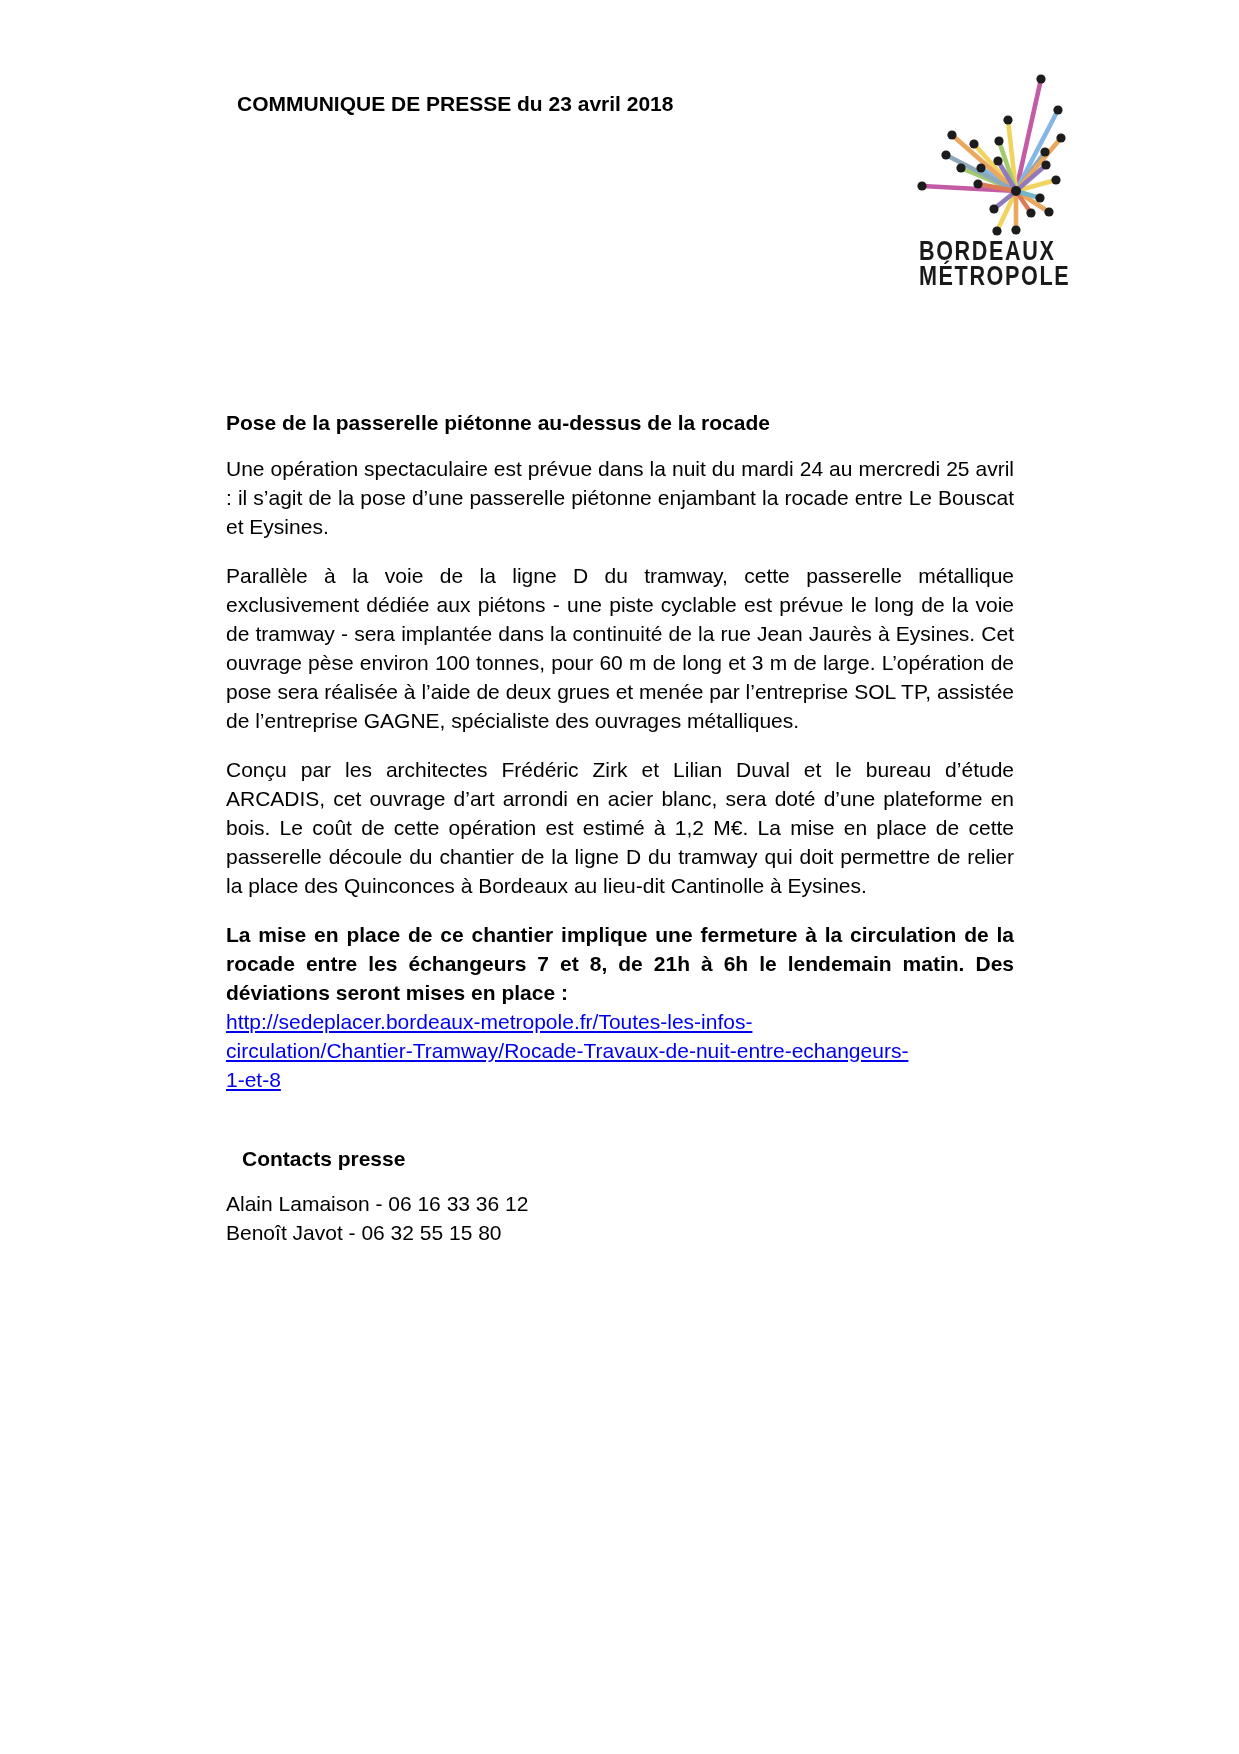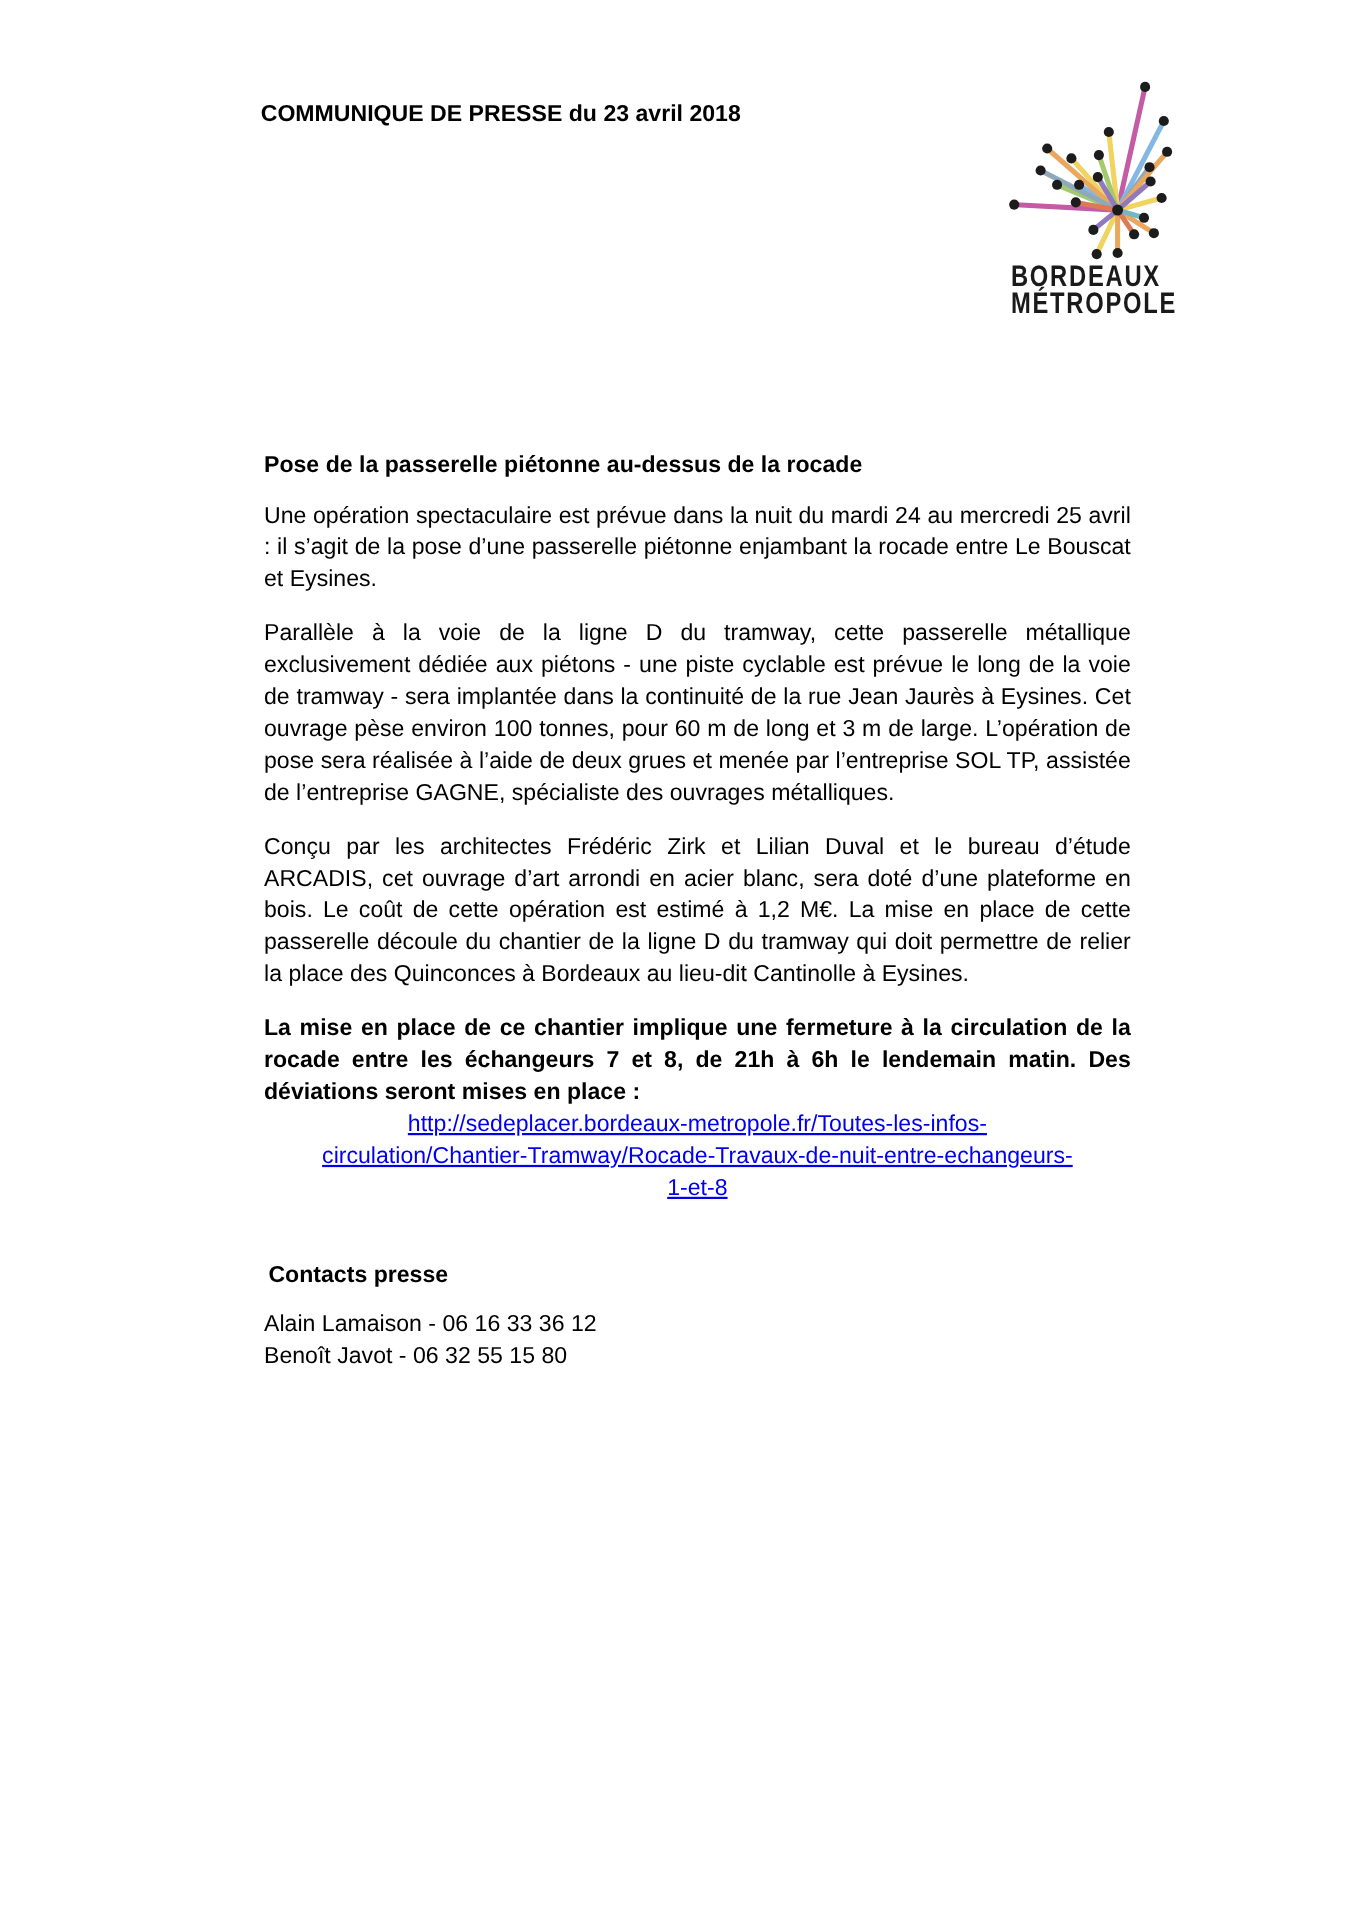--- a/index.html
+++ b/index.html
@@ -36,21 +36,21 @@
     font-size: 27px;
     line-height: 25px;
     letter-spacing: 2px;
     color: #1a1a1a;
     transform: scaleX(0.8);
     transform-origin: left top;
     white-space: nowrap;
   }
   .content {
     position: absolute;
-    left: 240px;
+    left: 226px;
     top: 408px;
     width: 788px;
     font-size: 21px;
     line-height: 29px;
   }
   .content h2 {
     font-size: 21px;
     font-weight: bold;
     margin: 0 0 17px 0;
     line-height: 29px;
@@ -59,25 +59,25 @@
     margin: 16px 0 20px 0;
     text-align: justify;
   }
   .para.no-gap { margin-bottom: 0; font-weight: bold; }
   .link-block {
     display: block;
     text-decoration: underline;
     line-height: 29px;
     cursor: pointer;
   }
-  .link-line { display: block; text-align: center; }
+  .link-line { display: block; }
   .contacts-heading {
     font-size: 21px;
     font-weight: bold;
-    margin: 50px 0 16px 4px;
+    margin: 50px 0 16px 16px;
     line-height: 29px;
   }
   .contact-entry { line-height: 29px; }
 </style>
 </head>
 <body>
 
 <div class="page">
 
   <div class="doc-title">COMMUNIQUE DE PRESSE du 23 avril 2018</div>

